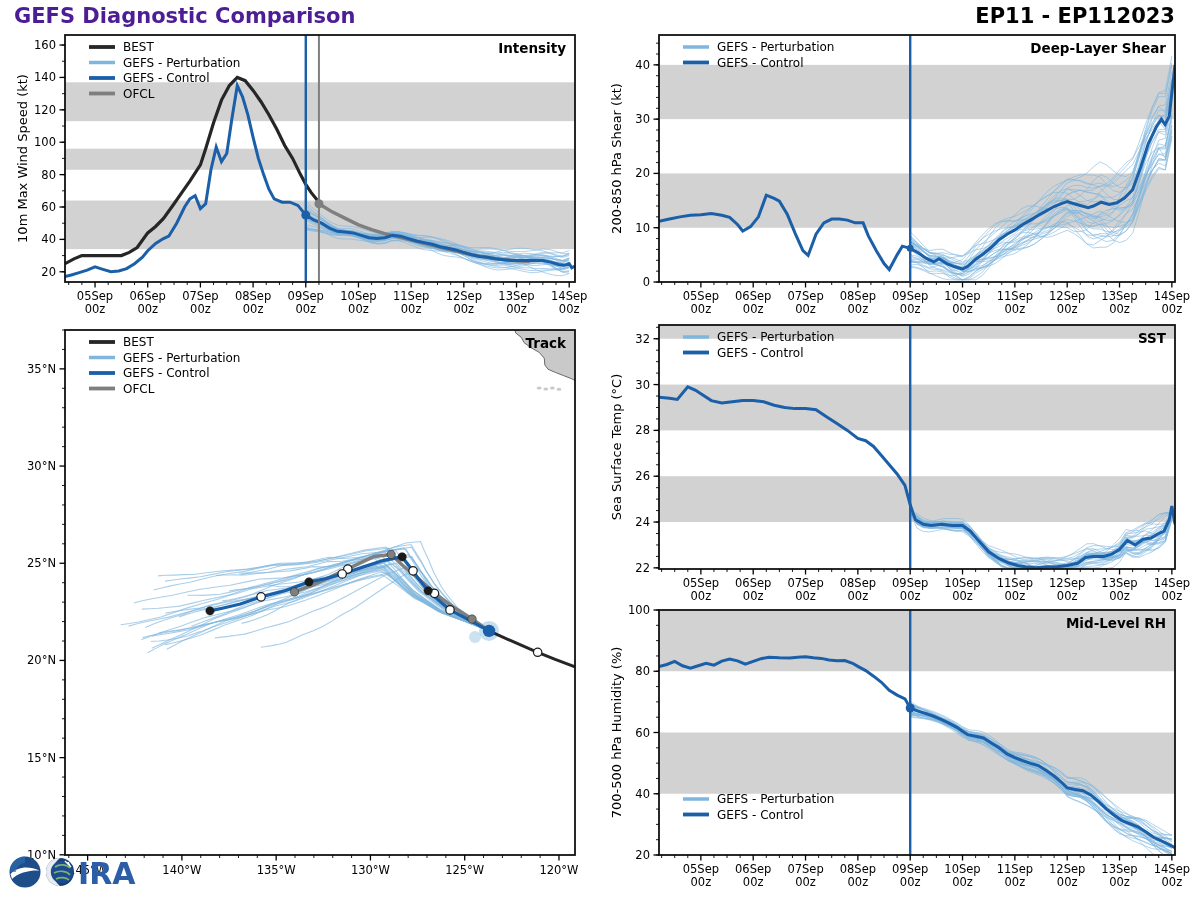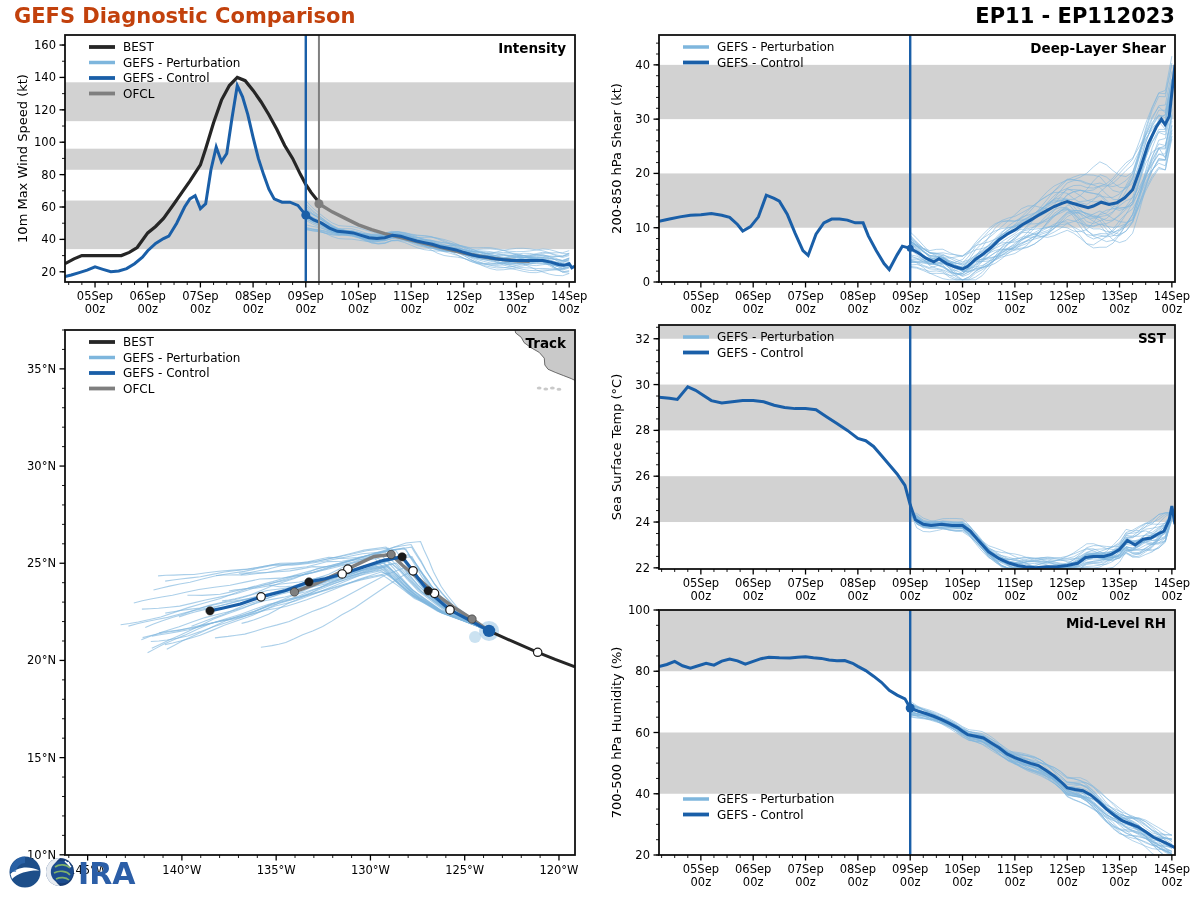--- a/index.html
+++ b/index.html
@@ -1,18 +1,18 @@
 <!DOCTYPE html>
 <html><head>
 <meta charset="utf-8">
 <style>
   html,body{margin:0;padding:0;background:#fff;}
   .page{position:relative;width:1200px;height:900px;background:#fff;overflow:hidden;
         font-family:"DejaVu Sans", sans-serif;}
-  .hdr-left{position:absolute;left:14px;top:4px;font-size:21px;font-weight:bold;color:#c2410c;}
+  .hdr-left{position:absolute;left:14px;top:4px;font-size:21px;font-weight:bold;color:#4c1d95;}
   .hdr-right{position:absolute;right:25px;top:4px;font-size:21px;font-weight:bold;color:#000;text-align:right;}
   .logo{position:absolute;left:8px;top:855px;display:flex;align-items:flex-end;gap:3px;}
   .logo-text{font-size:30px;font-weight:800;color:#2b5ea7;letter-spacing:0px;line-height:1;}
   svg text{font-family:"DejaVu Sans", sans-serif;}
 </style>
 </head>
 <body>
 
 <div class="page">
   <div class="hdr-left">GEFS Diagnostic Comparison</div>

